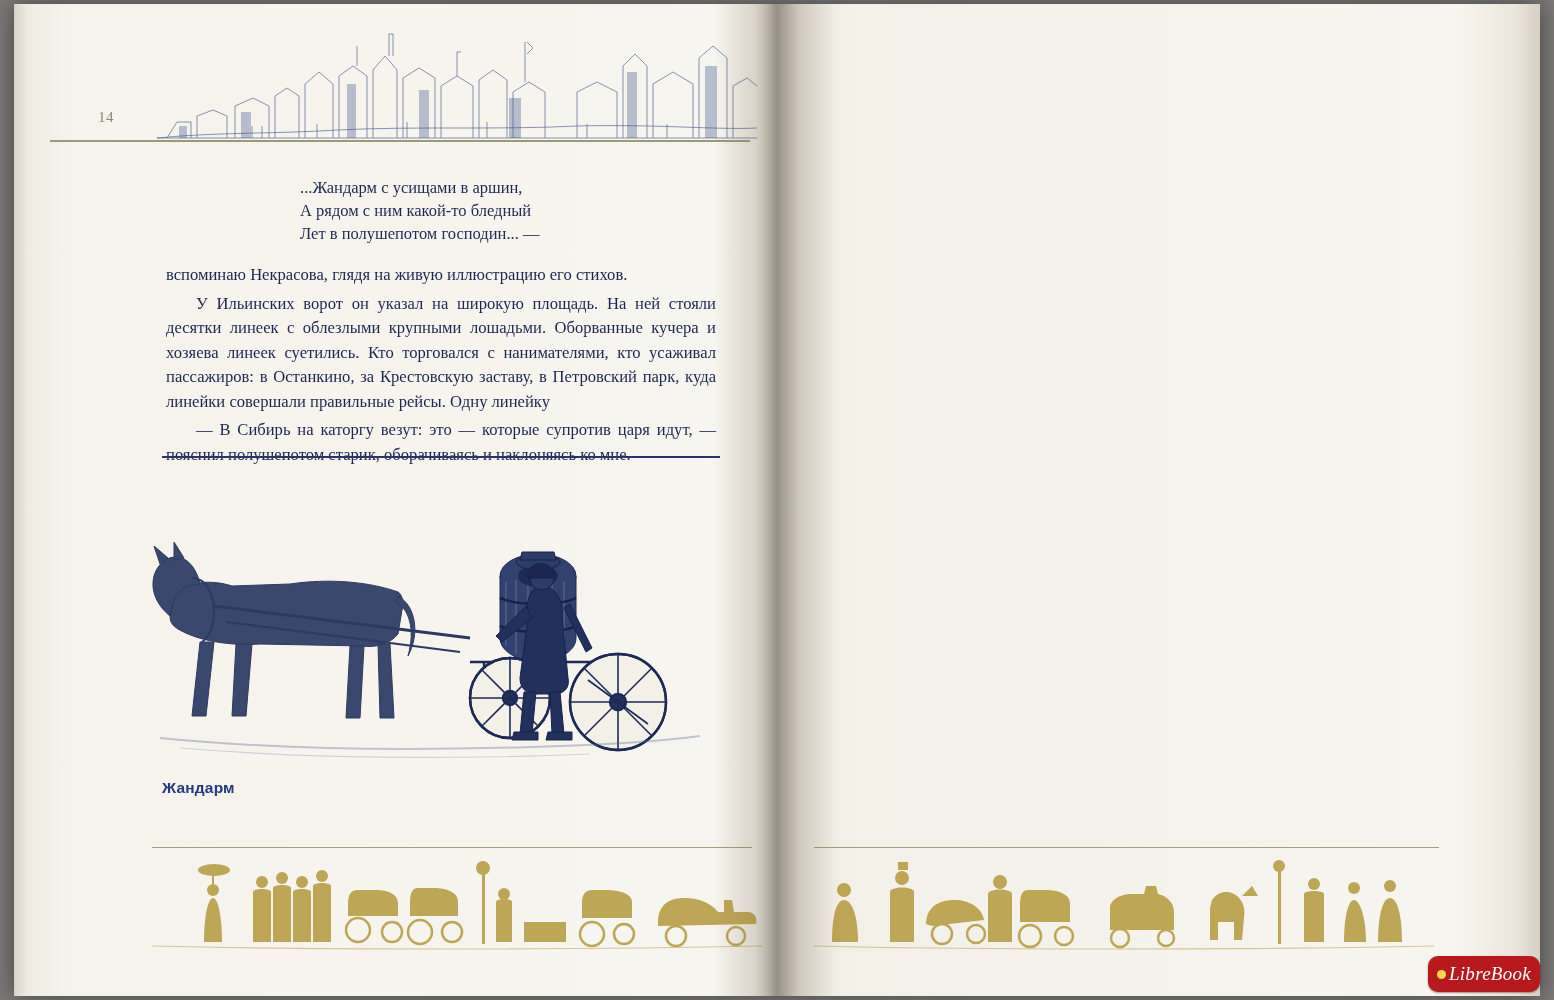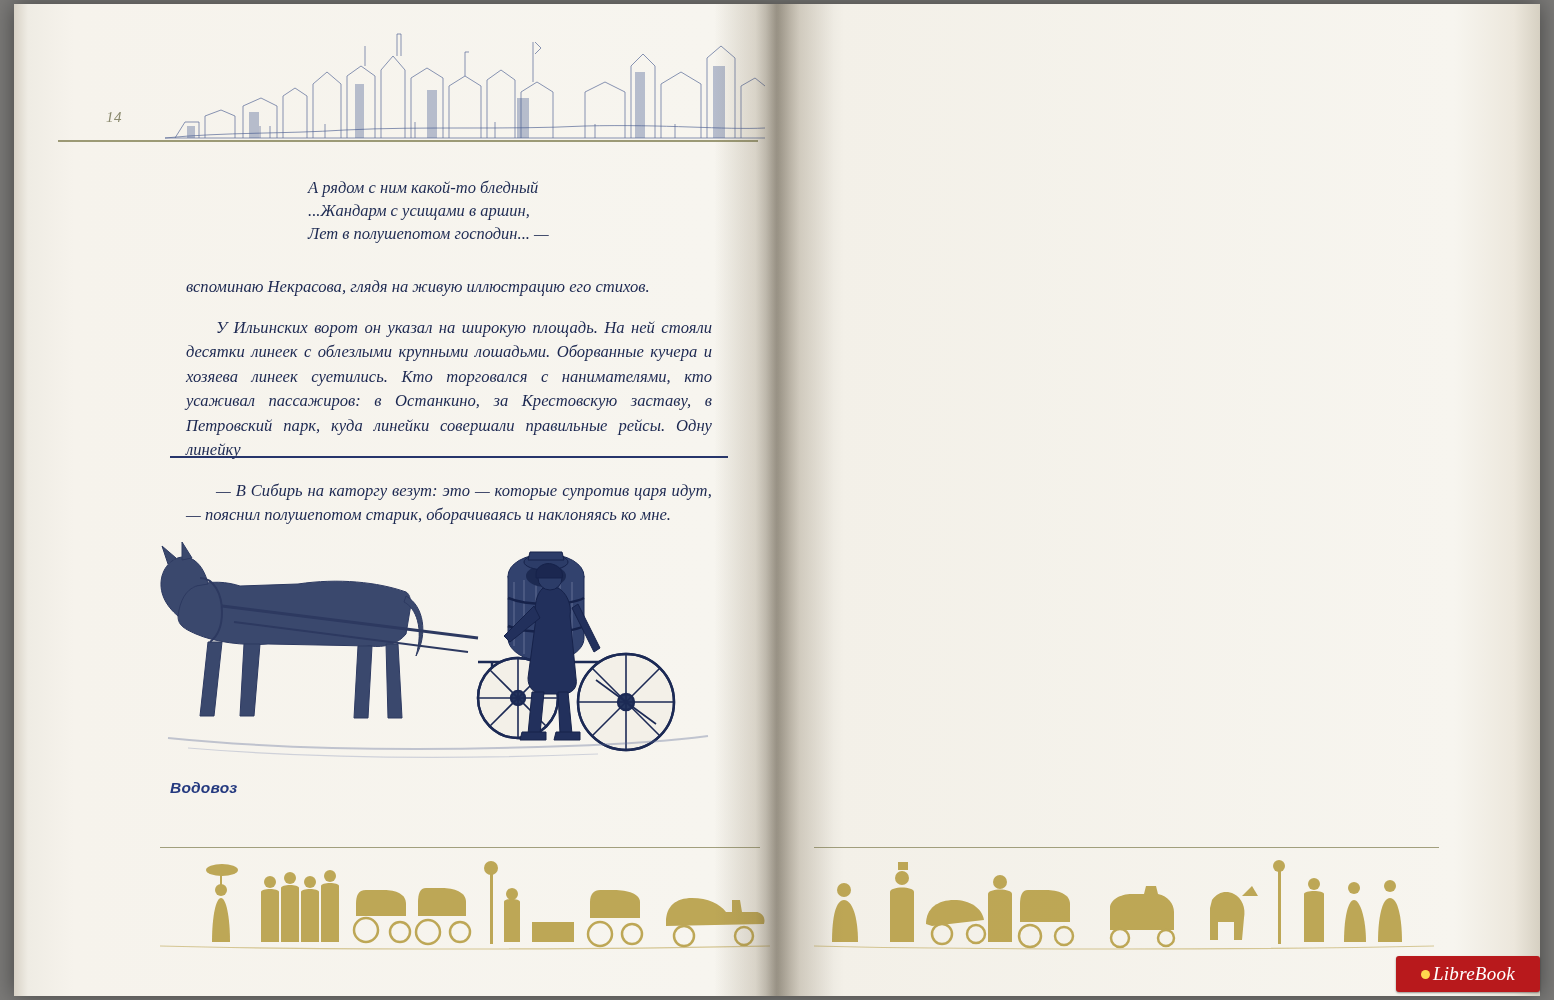--- a/index.html
+++ b/index.html
@@ -33,21 +33,21 @@
         #f3f0e8 820px,
         #f7f5ef 1440px,
         #ece7dc 1500px, #d6d0c2 1526px);
     box-shadow: 0 0 22px rgba(0,0,0,0.45);
   }
   .page-left, .page-right {
     position: absolute;
     top: 0;
     height: 100%;
   }
-  .page-left { left: 16px; width: 762px; font-style: italic; }
+  .page-left { left: 8px; width: 762px; }
   .page-right { left: 764px; width: 762px; }
 
   
   .gutter {
     position: absolute;
     left: 700px;
     top: 0;
     width: 130px;
     height: 100%;
     background: linear-gradient(to right,
@@ -121,21 +121,21 @@
     position: absolute;
     left: 140px;
     top: 255px;
     width: 558px;
     font-size: 16.6px;
     line-height: 24.5px;
     color: #1b2750;
     text-align: justify;
     text-justify: inter-word;
   }
-  .col-left p { margin: 16px; }
+  .col-left p { margin: 4px; }
   .col-left p.ind { text-indent: 30px; }
 
   .rule-left {
     position: absolute;
     left: 140px;
     top: 452px;
     width: 558px;
     height: 1.6px;
     background: #27356b;
   }
@@ -156,24 +156,24 @@
     font-size: 15.5px;
     color: #24397f;
     letter-spacing: .2px;
   }
 
   
   .watermark {
     position: absolute;
     right: 14px;
     bottom: 8px;
-    width: 144px;
+    width: 112px;
     height: 36px;
     background: #b8191c;
-    border-radius: 3px;
+    border-radius: 10px;
     display: flex;
     align-items: center;
     justify-content: center;
     box-shadow: 0 1px 2px rgba(0,0,0,.4);
   }
   .watermark span {
     font-family: "Liberation Serif", serif;
     font-style: italic;
     font-size: 19px;
     color: #ffffff;
@@ -228,22 +228,22 @@
           <rect x="352" y="72" width="12" height="40"></rect>
           <rect x="470" y="46" width="10" height="66"></rect>
           <rect x="548" y="40" width="12" height="72"></rect>
         </g>
       </svg>
 
       <div class="headrule left"></div>
       <div class="folio left">14</div>
 
       <div class="verse">
+        <div>...Жандарм с усищами в аршин,</div>
         <div>А рядом с ним какой-то бледный</div>
-        <div>...Жандарм с усищами в аршин,</div>
         <div>Лет в полушепотом господин... —</div>
       </div>
 
       <div class="col-left">
         <p>вспоминаю Некрасова, глядя на живую иллюстрацию его стихов.</p>
         <p class="ind">У Ильинских ворот он указал на широкую площадь. На ней стояли десятки линеек с облезлыми крупными лошадьми. Оборванные кучера и хозяева линеек суетились. Кто торговался с нанимателями, кто усаживал пассажиров: в Останкино, за Крестовскую заставу, в Петровский парк, куда линейки совершали правильные рейсы. Одну линейку</p>
         <p class="ind">— В Сибирь на каторгу везут: это — которые супротив царя идут, — пояснил полушепотом старик, оборачиваясь и наклоняясь ко мне.</p>
       </div>
 
       <div class="rule-left"></div>
@@ -326,21 +326,21 @@
           <path d="M374,266 L398,266 L398,274 L372,274 Z"></path>
           <path d="M408,266 L432,266 L432,274 L406,274 Z"></path>
         </g>
 
         <g opacity="0.35">
           <path d="M20,272 C120,282 260,286 420,280 C480,278 530,274 560,270" stroke="#5b6a96" stroke-width="2" fill="none"></path>
           <path d="M40,282 C160,292 300,294 450,288" stroke="#8691b5" stroke-width="1.2" fill="none"></path>
         </g>
       </svg>
 
-      <div class="caption">Водовоз</div>
+      <div class="caption">Жандарм</div>
 
       <div class="friezerule left"></div>
       <svg class="frieze left" viewBox="0 0 610 110">
         <g fill="#b49a3c" opacity="0.85">
 
           <ellipse cx="62" cy="24" rx="16" ry="6"></ellipse>
           <rect x="60" y="24" width="2" height="16"></rect>
           <circle cx="61" cy="44" r="6"></circle>
           <path d="M52,96 C52,70 56,52 61,52 C66,52 70,70 70,96 Z"></path>
 

